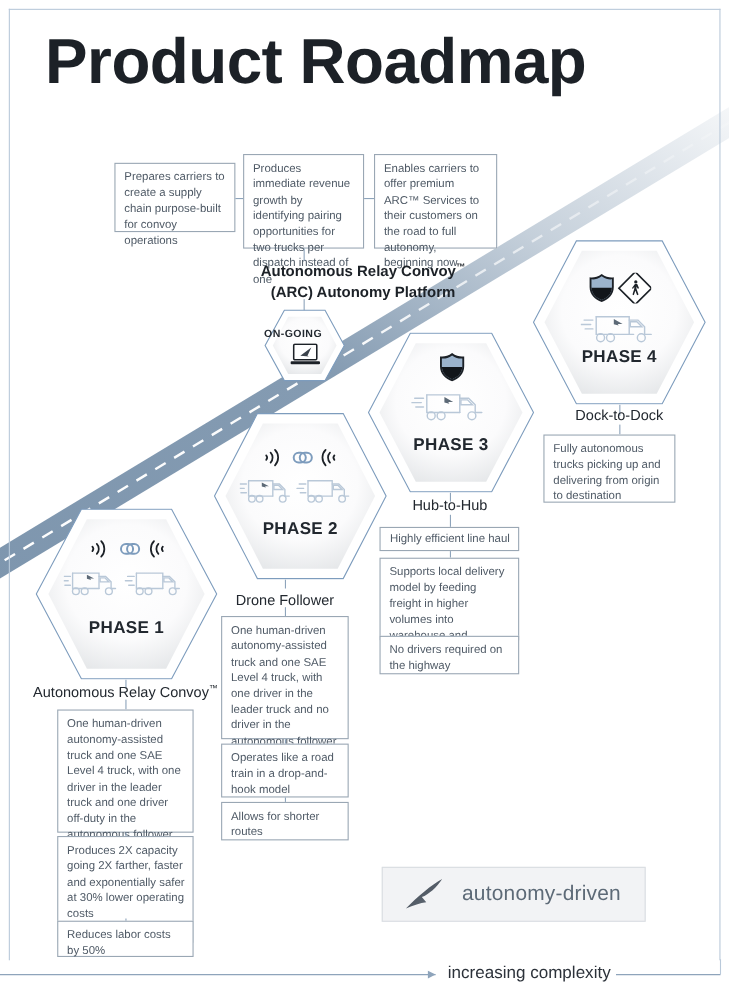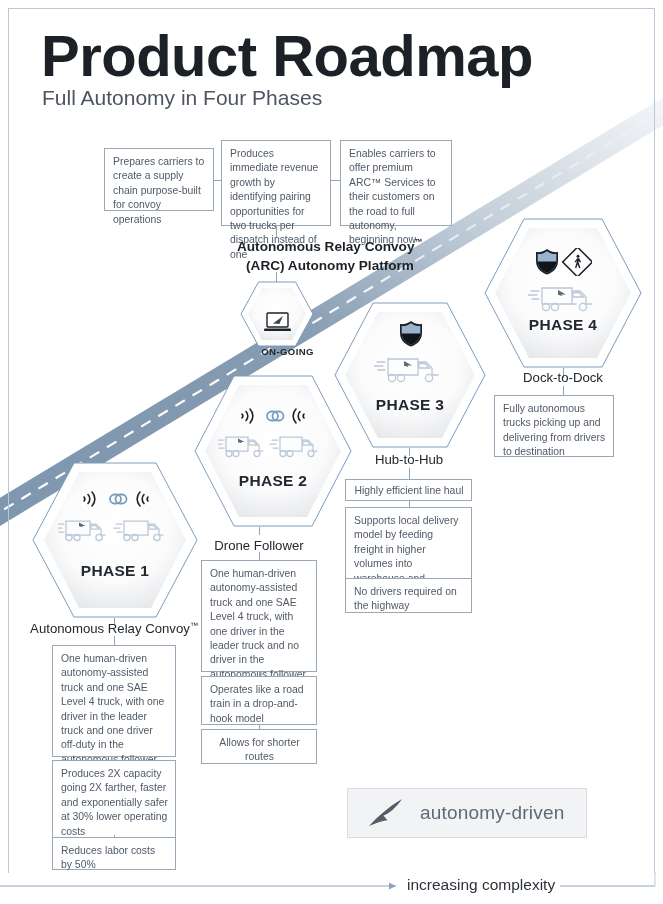--- a/index.html
+++ b/index.html
@@ -118,22 +118,22 @@
     position: absolute;
     left: 0; top: 872px; width: 663px; height: 32px;
     display: flex; align-items: center;
   }
   #complexity-label {
     position: absolute; left: 407px; top: 876px;
     font-size: 15.5px; color: #2c323a;
     white-space: nowrap;
   }
   .on-going-text {
-    position: absolute; width: 100%; text-align: right;
-    font-size: 9.6px; font-weight: bold; color: #22282f; letter-spacing: 0.4px; margin-top: 48px;
+    position: absolute; width: 100%; text-align: left;
+    font-size: 9.6px; font-weight: bold; color: #22282f; letter-spacing: 0.4px;
   }
 </style>
 </head>
 <body>
 
 <div id="poster">
 
   <div id="road-layer">
     <svg width="663" height="904" viewBox="0 0 663 904">
       <defs>
@@ -164,21 +164,20 @@
       <g>
         <line x1="-30" y1="530" x2="690" y2="95" stroke="url(#roadFade)" stroke-width="24"></line>
         <line x1="-30" y1="530" x2="690" y2="95" stroke="url(#dashFade)" stroke-width="2.2" stroke-dasharray="11 9"></line>
       </g>
     </svg>
   </div>
 
   <div id="frame"></div>
 
   <div id="title">Product Roadmap</div>
-  <div id="subtitle">Full Autonomy in Four Phases</div>
 
   <div class="box" style="left:104px; top:148px; width:110px; height:63px;">Prepares carriers to create a supply chain purpose-built for convoy operations</div>
   <div class="box" style="left:221px; top:140px; width:110px; height:86px;">Produces immediate revenue growth by identifying pairing opportunities for two trucks per dispatch instead of one</div>
   <div class="box" style="left:340px; top:140px; width:112px; height:86px;">Enables carriers to offer premium ARC™ Services to their customers on the road to full autonomy, beginning now</div>
 
   <div class="conn h" style="left:214px; top:180px; width:7px;"></div>
   <div class="conn h" style="left:331px; top:180px; width:9px;"></div>
   <div class="conn v" style="left:276px; top:226px; height:11px;"></div>
 
   <div id="platform-caption">
@@ -240,21 +239,21 @@
       <path d="M30 9 L38 13.5 L33.5 13.5 L34.5 15 L30 13.8 Z" fill="#5d6a77"></path>
     </svg>
     <div class="hex-label" style="top:98px; font-size:15.5px;">PHASE 4</div>
   </div>
 
   <div class="conn v" style="left:563px; top:368px; height:10px;"></div>
   <div class="phase-caption" style="left:463px; top:370px; width:200px;">
     <span>Dock-to-Dock</span>
   </div>
   <div class="conn v" style="left:563px; top:386px; height:9px;"></div>
-  <div class="box" style="left:494px; top:395px; width:120px; height:62px;">Fully autonomous trucks picking up and delivering from drivers to destination</div>
+  <div class="box" style="left:494px; top:395px; width:120px; height:62px;">Fully autonomous trucks picking up and delivering from origin to destination</div>
 
   <div class="hex" style="left:334px; top:302px; width:152px; height:146px;">
     <svg class="outline" viewBox="0 0 152 146">
       <polygon points="39,1 113,1 151,73 113,145 39,145 1,73" fill="#ffffff" stroke="#7d9cbd" stroke-width="1"></polygon>
       <polygon points="44,10 108,10 141,73 108,136 44,136 11,73" fill="url(#hexGlow)"></polygon>
     </svg>
     <svg style="position:absolute; left:64px; top:18px;" width="26" height="28" viewBox="0 0 26 28">
       <path d="M13 1 C9 4 5 4.5 2 4 L2 13 C2 20 7 24.5 13 26.5 C19 24.5 24 20 24 13 L24 4 C21 4.5 17 4 13 1 Z" fill="#1c2127"></path>
       <path d="M13 3.2 C9.6 5.7 6.2 6.2 3.7 5.9 L3.7 13 C3.7 19 7.9 22.9 13 24.7 C18.1 22.9 22.3 19 22.3 13 L22.3 5.9 C19.8 6.2 16.4 5.7 13 3.2 Z" fill="#9bb3cc"></path>
       <path d="M3.7 13.6 L22.3 13.6 L22.3 13 C22.3 19 18.1 22.9 13 24.7 C7.9 22.9 3.7 19 3.7 13 Z" fill="#11151a"></path>
@@ -339,21 +338,21 @@
 
   <div class="conn v" style="left:259px; top:527px; height:8px;"></div>
   <div class="phase-caption" style="left:159px; top:538px; width:200px;">
     <span>Drone Follower</span>
   </div>
   <div class="conn v" style="left:259px; top:552px; height:8px;"></div>
   <div class="box" style="left:201px; top:560px; width:116px; height:112px;">One human-driven autonomy-assisted truck and one SAE Level 4 truck, with one driver in the leader truck and no driver in the autonomous follower</div>
   <div class="conn v" style="left:259px; top:672px; height:6px;"></div>
   <div class="box" style="left:201px; top:676px; width:116px; height:49px;">Operates like a road train in a drop-and-hook model</div>
   <div class="conn v" style="left:259px; top:725px; height:5px;"></div>
-  <div class="box" style="left:201px; top:729px; width:116px; height:35px;text-align:center;">Allows for shorter routes</div>
+  <div class="box" style="left:201px; top:729px; width:116px; height:35px;">Allows for shorter routes</div>
 
   <div class="hex" style="left:32px; top:462px; width:166px; height:156px;">
     <svg class="outline" viewBox="0 0 166 156">
       <polygon points="42,1 124,1 165,78 124,155 42,155 1,78" fill="#ffffff" stroke="#7d9cbd" stroke-width="1"></polygon>
       <polygon points="47,10 119,10 154,78 119,146 47,146 12,78" fill="url(#hexGlow)"></polygon>
     </svg>
     <svg style="position:absolute; left:44px; top:26px;" width="80" height="22" viewBox="0 0 80 22">
       <g fill="none" stroke="#1c2127" stroke-width="1.6" stroke-linecap="round">
         <path d="M16 4 A10 10 0 0 1 16 18"></path>
         <path d="M12 6.5 A6.5 6.5 0 0 1 12 15.5"></path>

